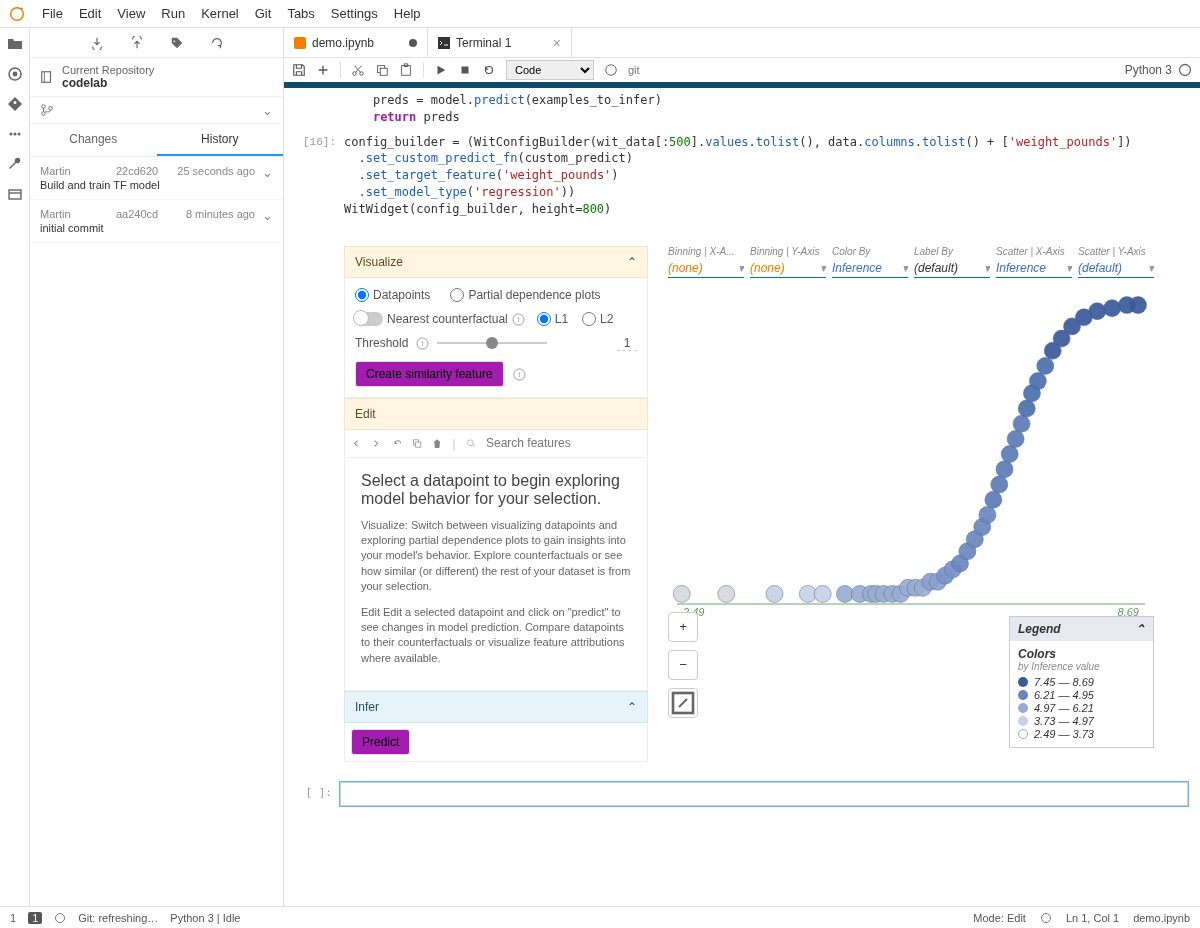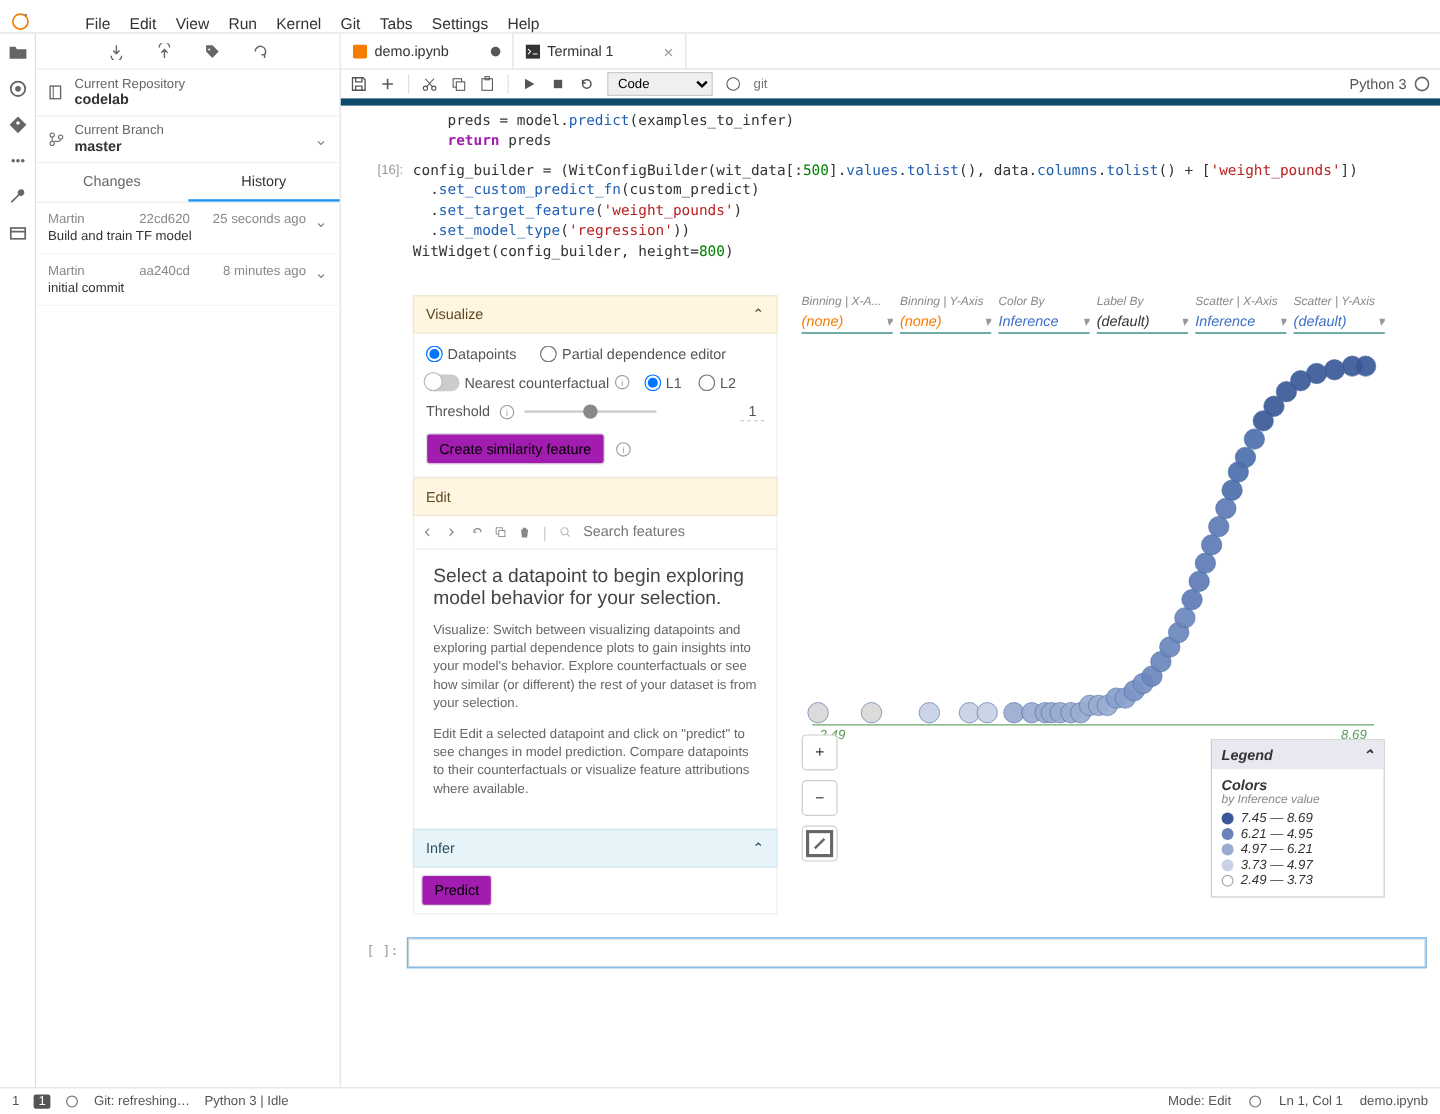--- a/index.html
+++ b/index.html
@@ -1,17 +1,17 @@
 <!DOCTYPE html>
 <html><head>
 <meta charset="utf-8">
 <style>
 * { box-sizing: border-box; margin: 0; padding: 0; }
 body { font-family: -apple-system, BlinkMacSystemFont, "Segoe UI", Helvetica, Arial, sans-serif; font-size: 13px; color: #333; background: #fff; overflow: hidden; width: 1200px; height: 928px; }
-.menubar { height: 28px; border-bottom: 1px solid #e0e0e0; display: flex; align-items: flex-end; padding: 0 8px; gap: 29px; }
+.menubar { height: 28px; border-bottom: 1px solid #e0e0e0; display: flex; align-items: center; padding: 0 8px; }
 .menubar .logo { width: 18px; height: 18px; margin-right: 8px; }
 .menubar .menu-item { padding: 0 8px; cursor: pointer; font-size: 13px; }
 .main-layout { display: flex; height: 878px; }
 .left-rail { width: 30px; border-right: 1px solid #e0e0e0; display: flex; flex-direction: column; align-items: center; padding-top: 8px; gap: 14px; }
 .left-rail .rail-icon { width: 16px; height: 16px; color: #666; cursor: pointer; }
 .git-panel { width: 254px; border-right: 1px solid #e0e0e0; display: flex; flex-direction: column; }
 .git-toolbar { height: 30px; display: flex; justify-content: center; align-items: center; gap: 26px; border-bottom: 1px solid #eee; }
 .git-toolbar svg { width: 14px; height: 14px; color: #666; }
 .git-row { padding: 6px 10px; display: flex; align-items: center; border-bottom: 1px solid #f0f0f0; position: relative; }
 .git-row svg { width: 14px; height: 14px; color: #666; margin-right: 8px; }
@@ -36,38 +36,38 @@
 .tab .tab-close { margin-left: auto; color: #999; cursor: pointer; font-size: 14px; }
 .tab .dot-unsaved { width: 8px; height: 8px; border-radius: 50%; background: #555; margin-left: auto; }
 .tab .tab-icon { width: 12px; height: 12px; }
 .nb-toolbar { height: 30px; display: flex; align-items: center; padding: 0 8px; gap: 10px; border-bottom: 6px solid #0c4a6e; }
 .nb-toolbar svg { width: 14px; height: 14px; color: #555; }
 .nb-toolbar .sep { width: 1px; height: 16px; background: #e0e0e0; }
 .nb-toolbar select { font-size: 11px; height: 20px; border: 1px solid #ccc; padding: 0 4px; width: 88px; }
 .nb-toolbar .kernel { margin-left: auto; font-size: 12px; color: #555; display:flex; align-items:center; gap:6px;}
 .notebook { flex: 1; overflow: auto; padding: 0; }
 .code-cell { display: flex; padding: 4px 12px 4px 0; }
-.prompt { width: 60px; text-align: right; padding-right: 8px; font-family: Liberation Sans, sans-serif; font-size: 11px; color: #999; padding-top: 2px;}
+.prompt { width: 60px; text-align: right; padding-right: 8px; font-family: Liberation Mono, monospace; font-size: 11px; color: #999; padding-top: 2px;}
 .code { font-family: monospace; font-size: 12px; line-height: 1.4; white-space: pre; flex: 1; }
 .code .kw { color: #a21caf; font-weight: 600; }
 .code .fn { color: #1e5fb3; }
 .code .num { color: #008000; }
 .code .str { color: #ba2121; }
 .wit-widget { margin: 24px 0 8px 60px; width: 810px; }
 .wit-tabs { display: flex; gap: 36px; padding: 0 20px; border-bottom: 1px solid #eee; position: relative; }
 .wit-tab { padding: 8px 0; font-size: 12px; color: #777; cursor: pointer; }
 .wit-tab.active { color: #f57c00; border-bottom: 2px solid #f57c00; }
 .wit-tabs .wt-right { margin-left: auto; display: flex; align-items: center; gap: 10px; font-size: 11px; color: #777; }
 .wit-body { display: flex; position: relative; }
 .wit-left { width: 310px; padding-right: 6px; }
 .wit-sec-hdr { background: #fff5e0; padding: 8px 10px; font-size: 12px; color: #5a4a20; border: 1px solid #eee6cf; display: flex; align-items: center; }
 .wit-sec-hdr.blue { background: #e6f3f8; border-color: #d0e8f0; color: #2a5060; }
 .wit-sec-hdr .chev { margin-left: auto; }
 .wit-sec-body { padding: 10px; border: 1px solid #eee; border-top: none; font-size: 12px; color: #555; }
-.wit-radio-row { display: flex; align-items: flex-start; gap: 4px; margin-bottom: 10px; }
+.wit-radio-row { display: flex; align-items: flex-end; gap: 4px; margin-bottom: 10px; }
 .wit-radio { width: 14px; height: 14px; }
 .wit-slider-row { display: flex; align-items: center; gap: 8px; font-size: 12px; color: #555; margin-bottom: 10px; }
 .wit-btn { border: 1px solid #ddd; background: #a21caf; padding: 5px 10px; border-radius: 3px; font-size: 12px; cursor: pointer; }
 .wit-edit-tb { display: flex; align-items: center; padding: 6px; gap: 10px; border: 1px solid #eee; border-top: none; }
 .wit-edit-tb svg { width: 13px; height: 13px; color: #888; }
 .wit-edit-tb input { flex: 1; border: none; font-size: 12px; outline: none; }
 .wit-msg { padding: 14px 16px; border: 1px solid #eee; border-top: none; }
 .wit-msg h3 { font-size: 16px; font-weight: 400; color: #444; margin-bottom: 10px; }
 .wit-msg p { font-size: 11px; color: #666; line-height: 1.4; margin-bottom: 10px; }
 .wit-right { flex: 1; padding: 0 0 0 14px; position: relative; font-style: italic; }
@@ -163,24 +163,20 @@
         <div class="gr-value">codelab</div>
       </div>
     </div>
     <div class="git-row">
       <svg viewBox="0 0 16 16">
           <circle cx="4" cy="4" r="2" fill="none" stroke="currentColor"></circle>
           <circle cx="4" cy="12" r="2" fill="none" stroke="currentColor"></circle>
           <circle cx="12" cy="6" r="2" fill="none" stroke="currentColor"></circle>
           <path fill="none" stroke="currentColor" d="M4 6v4m8-2c0 3-4 2-6 2"></path>
         </svg>
-      <div class="gr-body">
-        <div class="gr-label">Current Branch</div>
-        <div class="gr-value">master</div>
-      </div>
       <span class="chev">⌄</span>
     </div>
     <div class="git-tabs">
       <div class="git-tab">Changes</div>
       <div class="git-tab active">History</div>
     </div>
     <div id="commits">
         <div class="commit-row">
           <div class="cr-top">
             <span>Martin</span>
@@ -285,21 +281,21 @@
           <div class="wit-left">
             <div class="wit-sec-hdr">
                 <span>Visualize</span>
                 <span class="chev">⌃</span>
               </div>
             <div class="wit-sec-body">
               <div class="wit-radio-row">
                 <input type="radio" class="wit-radio" checked="" style="">
                   <span>Datapoints</span>
                 <input type="radio" class="wit-radio" style="margin-left: 16px;">
-                  <span>Partial dependence editor</span>
+                  <span>Partial dependence plots</span>
               </div>
               <div class="wit-radio-row">
                 <div class="toggle-track">
                     <div class="toggle-thumb"></div>
                   </div>
                 <span>Nearest counterfactual</span>
                 <svg width="13" height="13" viewBox="0 0 14 14">
                     <circle cx="7" cy="7" r="6" fill="none" stroke="#999"></circle>
                     <text x="7" y="10" text-anchor="middle" font-size="8" fill="#999">i</text>
                   </svg>

